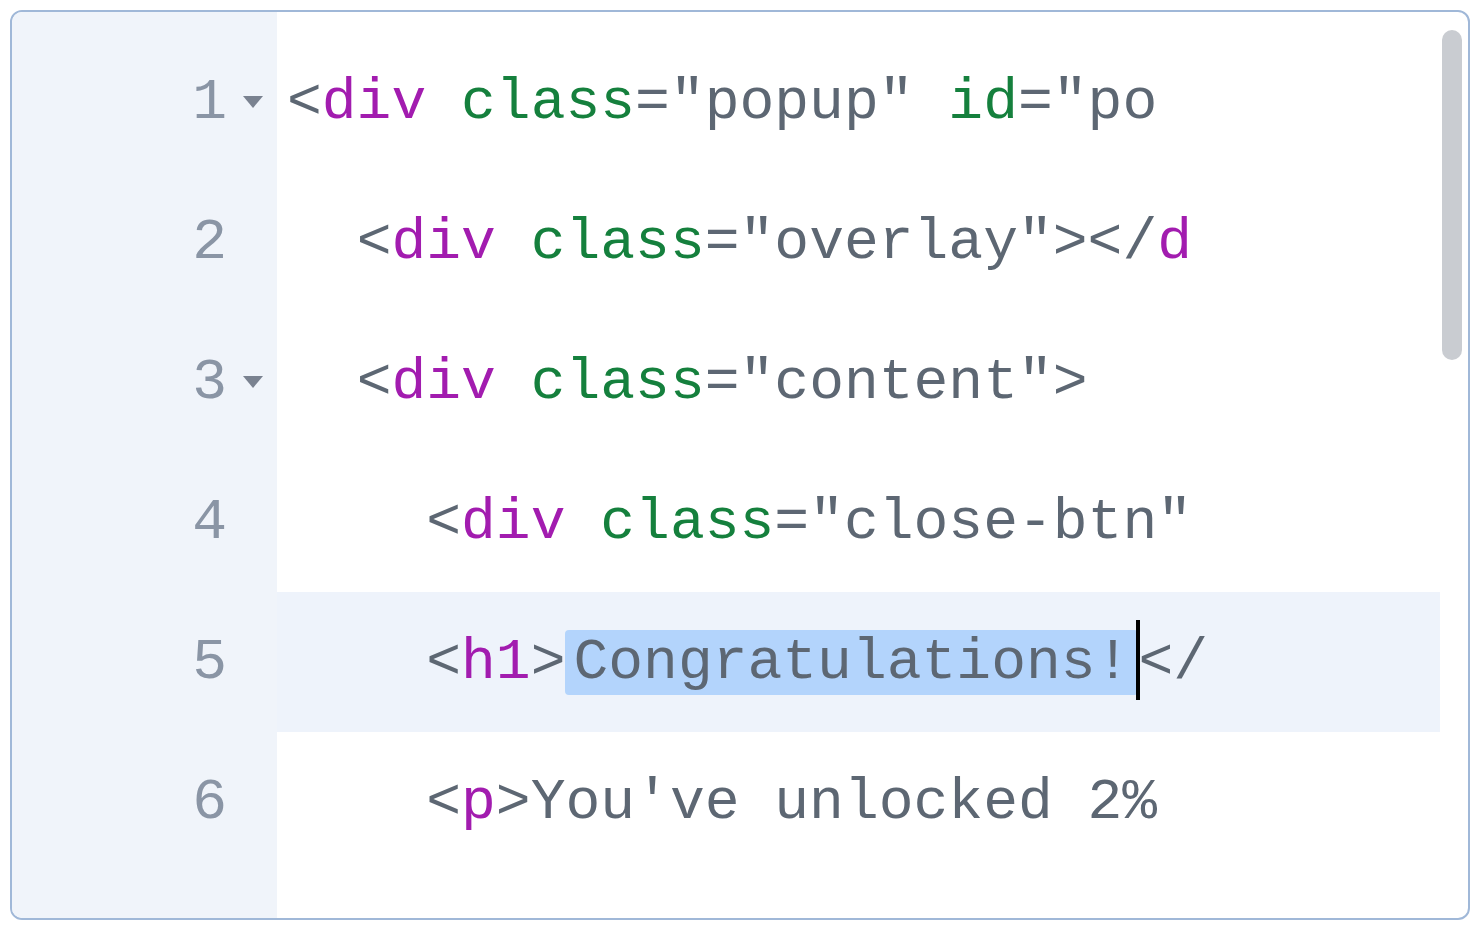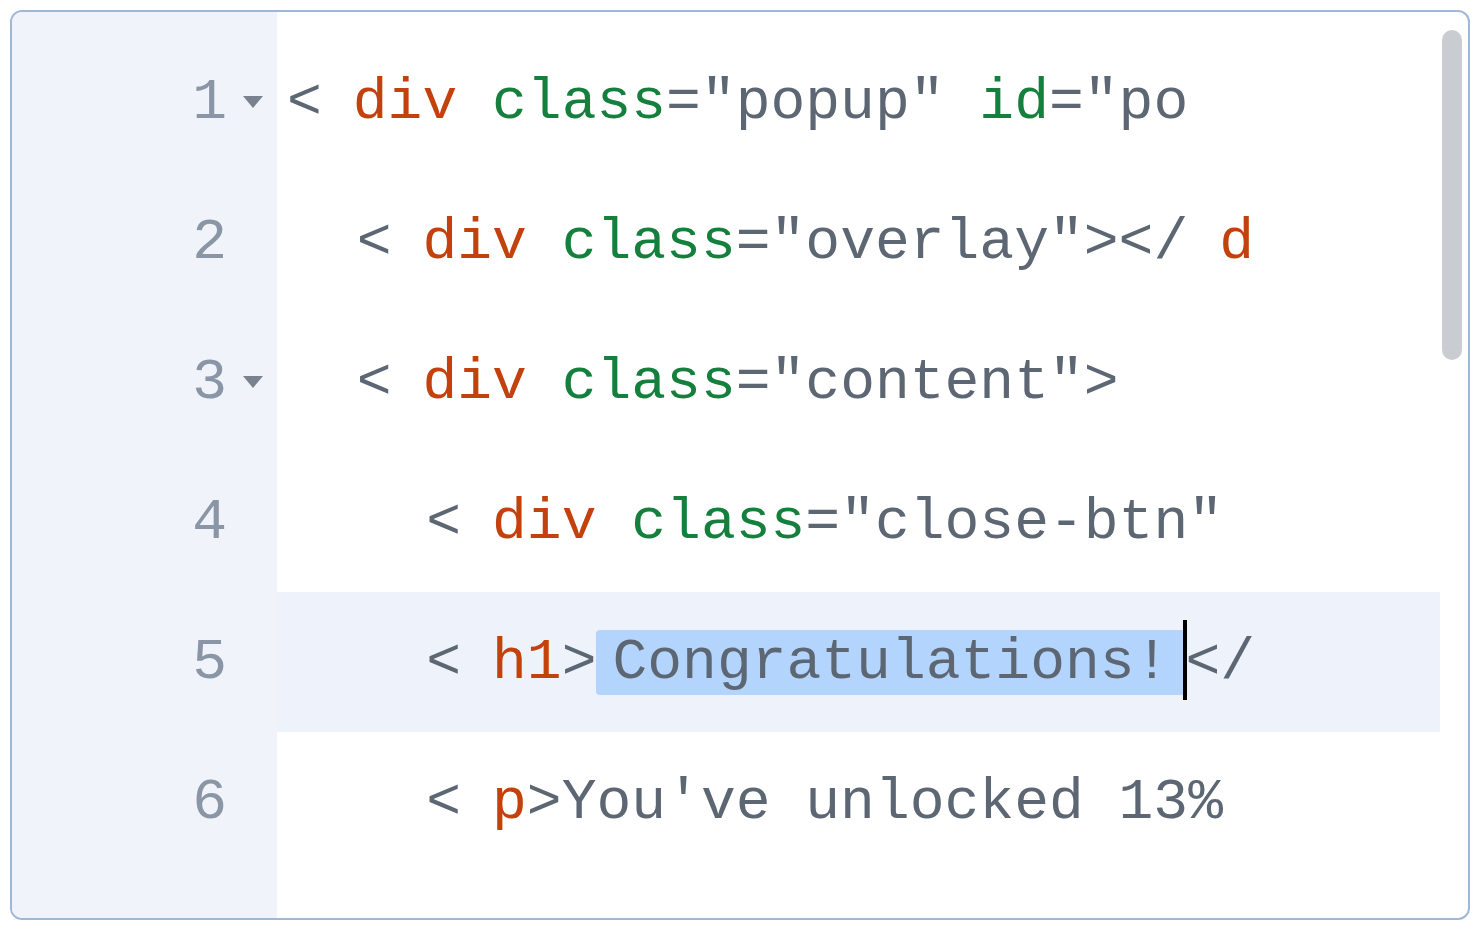--- a/index.html
+++ b/index.html
@@ -72,29 +72,29 @@
     white-space: pre;
     color: #5d6773;
     position: relative;
     padding-left: 10px;
     overflow: hidden;
   }
   .code-line.active-bg {
     background: #eef3fb;
   }
   .tok-bracket { color: #5d6773; }
-  .tok-tag     { color: #c2410c; margin-left: 31px; }
+  .tok-tag     { color: #a21caf; }
   .tok-attr    { color: #15803d; }
   .tok-punct   { color: #5d6773; }
   .tok-string  { color: #5d6773; }
   .tok-text    { color: #5d6773; }
   .selection {
     background: #b3d4fc;
     border-radius: 4px;
-    padding: 0px 16px;
+    padding: 0px 8px;
   }
   .cursor {
     display: inline-block;
     width: 4px;
     height: 80px;
     background: #000000;
     vertical-align: middle;
     margin-left: -2px;
     margin-right: -2px;
     position: relative;
@@ -136,17 +136,17 @@
       <span>6</span>
     </div>
   </div>
 
   <div class="code-area">
     <div class="code-line"><span></span><span class="tok-bracket">&lt;</span><span class="tok-tag">div</span><span class="tok-text"> </span><span class="tok-attr">class</span><span class="tok-punct">=</span><span class="tok-string">"popup"</span><span class="tok-text"> </span><span class="tok-attr">id</span><span class="tok-punct">=</span><span class="tok-string">"po</span></div>
     <div class="code-line"><span>  </span><span class="tok-bracket">&lt;</span><span class="tok-tag">div</span><span class="tok-text"> </span><span class="tok-attr">class</span><span class="tok-punct">=</span><span class="tok-string">"overlay"</span><span class="tok-bracket">&gt;</span><span class="tok-bracket">&lt;/</span><span class="tok-tag">d</span></div>
     <div class="code-line"><span>  </span><span class="tok-bracket">&lt;</span><span class="tok-tag">div</span><span class="tok-text"> </span><span class="tok-attr">class</span><span class="tok-punct">=</span><span class="tok-string">"content"</span><span class="tok-bracket">&gt;</span></div>
     <div class="code-line"><span>    </span><span class="tok-bracket">&lt;</span><span class="tok-tag">div</span><span class="tok-text"> </span><span class="tok-attr">class</span><span class="tok-punct">=</span><span class="tok-string">"close-btn"</span></div>
     <div class="code-line active-bg"><span>    </span><span class="tok-bracket">&lt;</span><span class="tok-tag">h1</span><span class="tok-bracket">&gt;</span><span class="selection"><span class="tok-text">Congratulations!</span></span><span class="cursor"></span><span class="tok-bracket">&lt;</span><span class="tok-punct">/</span></div>
-    <div class="code-line"><span>    </span><span class="tok-bracket">&lt;</span><span class="tok-tag">p</span><span class="tok-bracket">&gt;</span><span class="tok-text">You've unlocked 13%</span></div>
+    <div class="code-line"><span>    </span><span class="tok-bracket">&lt;</span><span class="tok-tag">p</span><span class="tok-bracket">&gt;</span><span class="tok-text">You've unlocked 2%</span></div>
   </div>
 
   <div class="scrollbar"></div>
 </div>
 
 </body></html>

